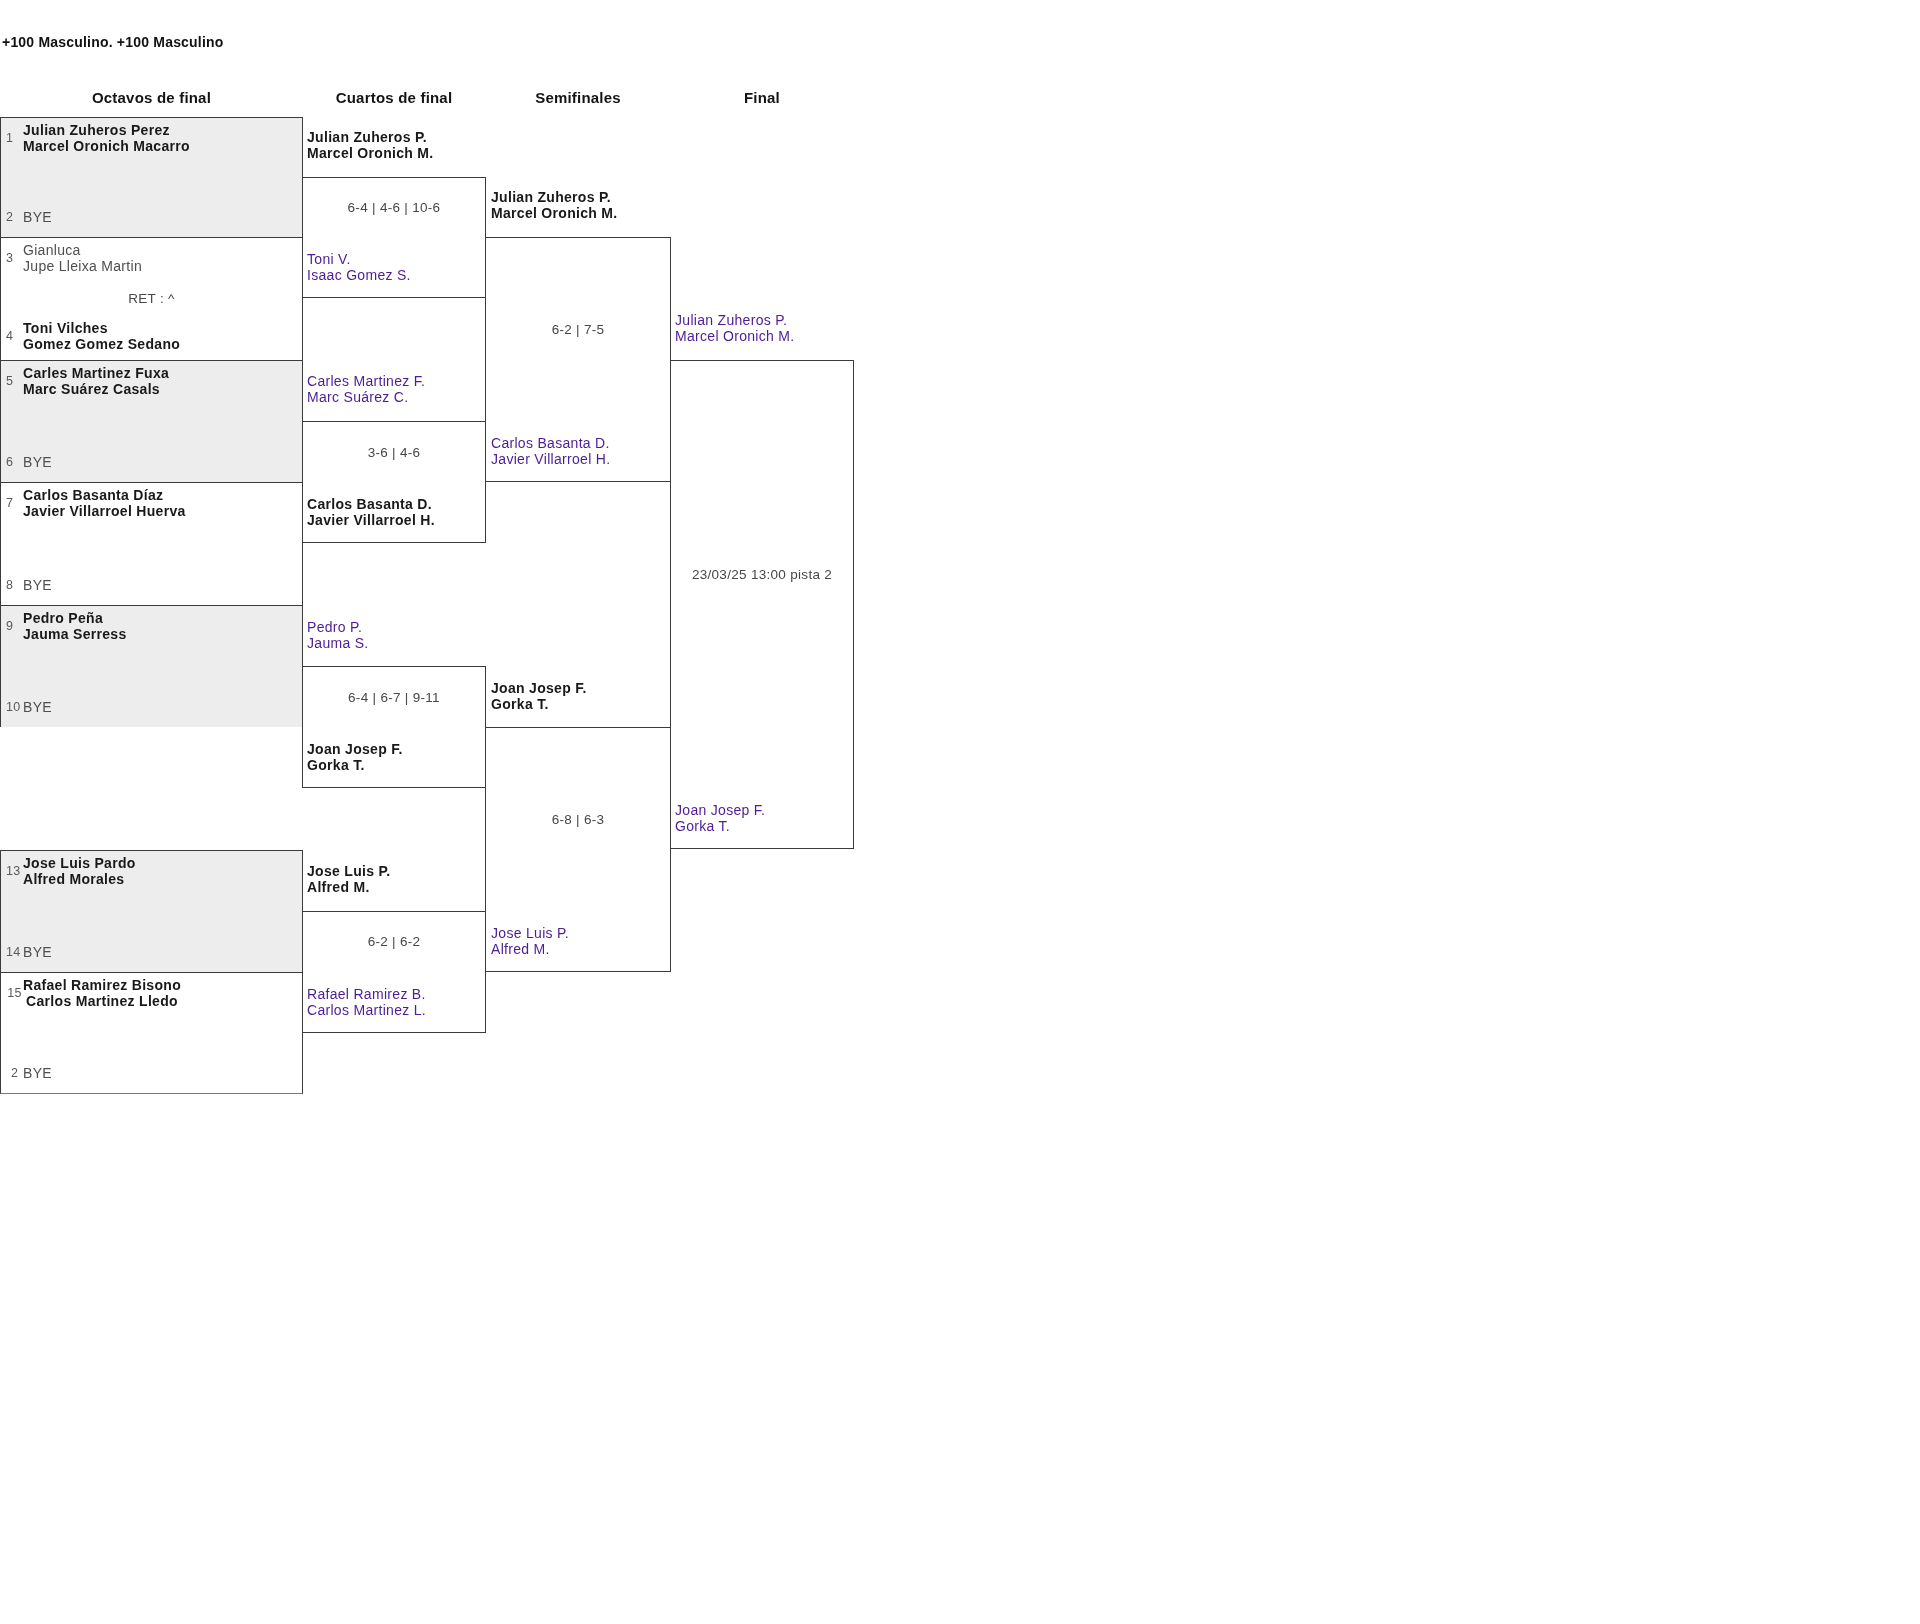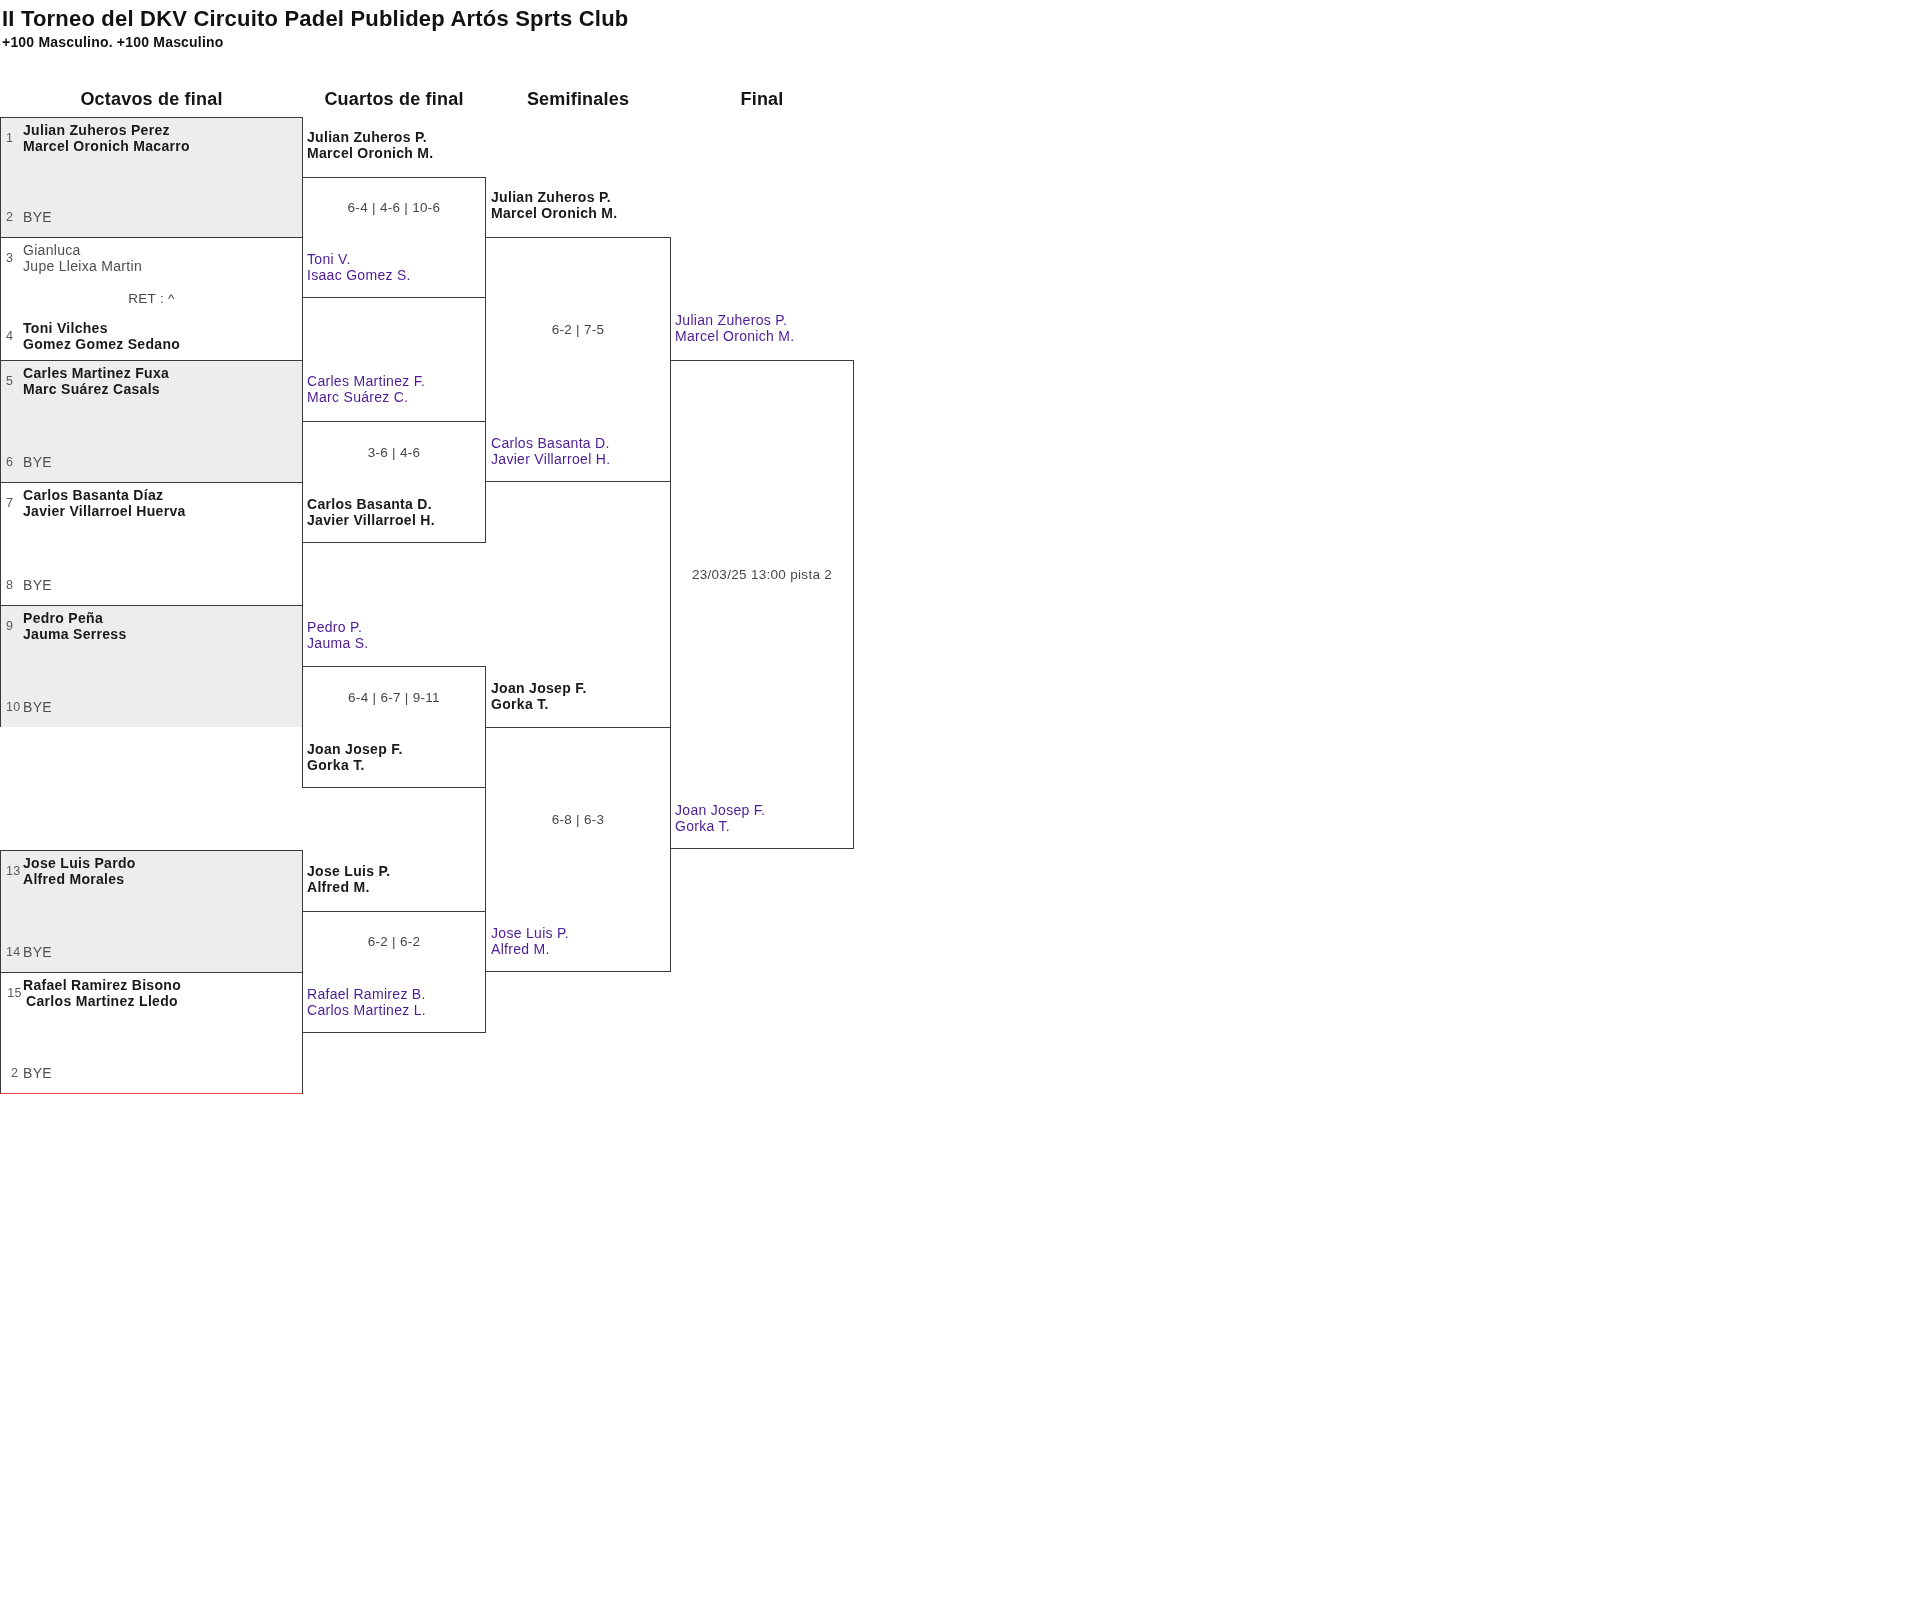--- a/index.html
+++ b/index.html
@@ -2,21 +2,21 @@
 <html><head>
 <meta charset="utf-8">
 <style>
   html,body{margin:0;padding:0;background:#ffffff;}
   .page{position:relative;width:1920px;height:1624px;background:#ffffff;
         font-family:"Liberation Sans","DejaVu Sans",sans-serif;color:#1c1c1c;overflow:hidden;}
 
   .title{position:absolute;left:2px;top:6px;font-size:22px;font-weight:bold;color:#121212;letter-spacing:.2px;white-space:nowrap;}
   .subtitle{position:absolute;left:2px;top:34px;font-size:14px;font-weight:bold;color:#121212;letter-spacing:.2px;white-space:nowrap;}
 
-  .round-header{position:absolute;top:89px;font-size:18px;font-weight:bold;color:#141414;text-align:center;letter-spacing:.2px;}
+  .round-header{position:absolute;top:89px;font-size:15px;font-weight:bold;color:#141414;text-align:center;letter-spacing:.2px;}
 
   
   .r16-box{position:absolute;left:0;width:303px;box-sizing:border-box;
            border:1px solid #3b3b3b;border-bottom:none;background:#ffffff;}
   .r16-box.shaded{background:#ededed;}
   .r16-box.last{border-bottom:1px solid #ef4444;text-align:center;}
 
   .team-row{position:absolute;left:0;display:flex;align-items:center;}
   .team-row.top{top:4px;}
   .team-row.bot2{bottom:8px;}
@@ -36,21 +36,20 @@
   .team-label.winner{font-weight:bold;color:#191919;}
   .team-label .l{display:block;white-space:nowrap;}
 
   .col-score{position:absolute;text-align:center;font-size:13.5px;color:#474747;letter-spacing:.3px;}
 </style>
 </head>
 <body>
 
 <div class="page">
 
-  <div class="title">II Torneo del DKV Circuito Padel Publidep Artós Sprts Club</div>
   <div class="subtitle">+100 Masculino. +100 Masculino</div>
 
   <div class="round-header" style="left:0;width:303px">Octavos de final</div>
   <div class="round-header" style="left:302px;width:184px">Cuartos de final</div>
   <div class="round-header" style="left:485px;width:186px">Semifinales</div>
   <div class="round-header" style="left:670px;width:184px">Final</div>
 
   <div class="r16-box shaded" style="top:117px;height:120px">
     <div class="team-row top">
       <span class="seed">1</span>

